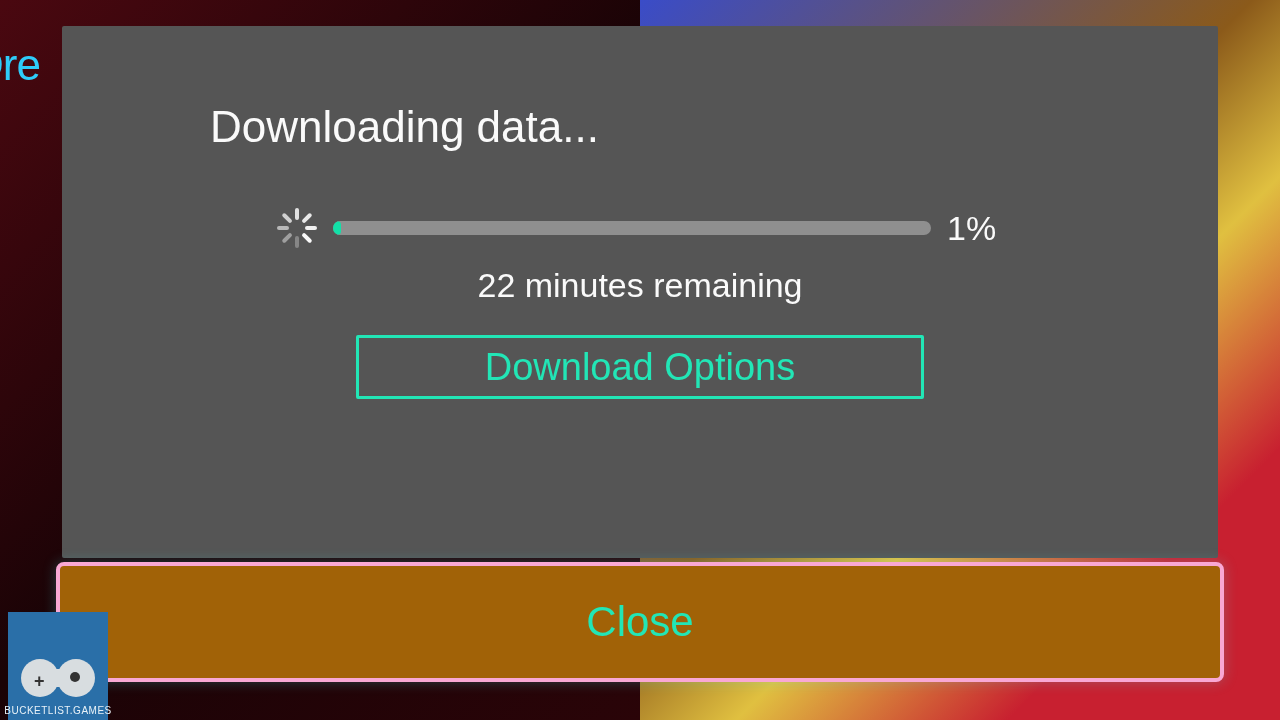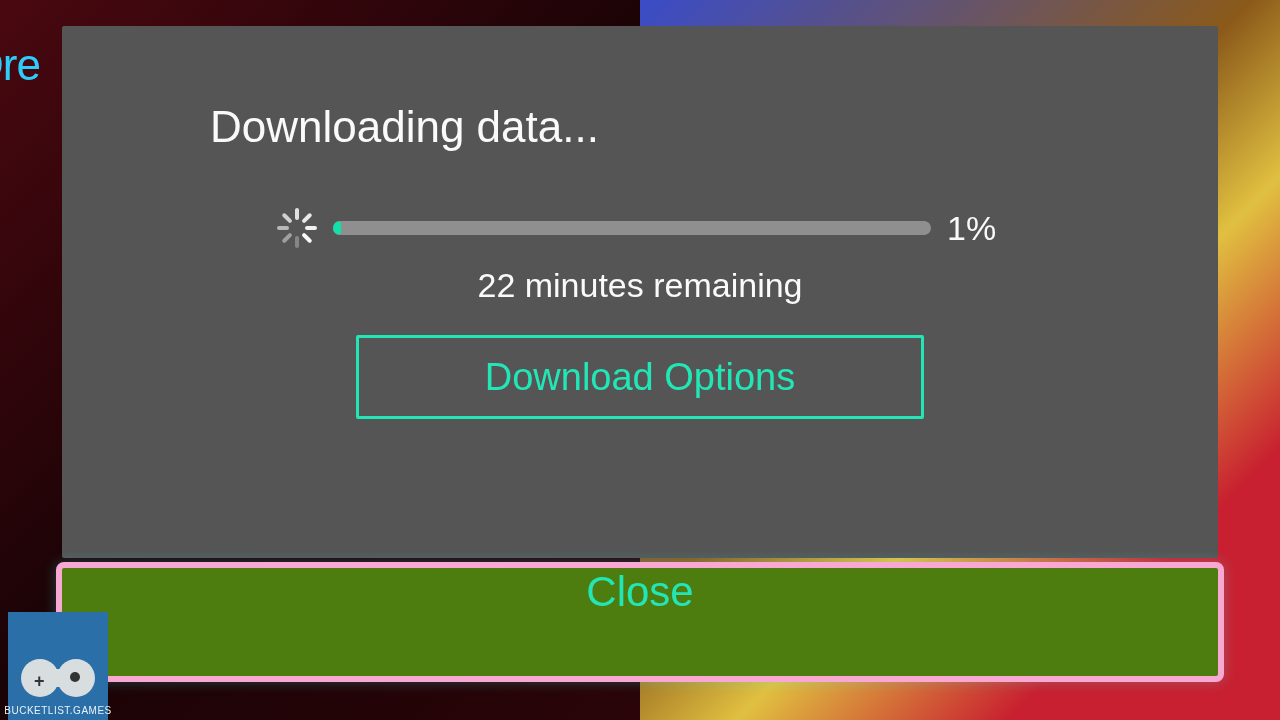--- a/index.html
+++ b/index.html
@@ -51,41 +51,41 @@
   .progress-fill {
     position: absolute; left: 0; top: 0; bottom: 0;
     width: 8px; 
     background: #12e0a8; border-radius: 7px;
   }
   .progress-percent { color: #fafafa; font-size: 34px; font-weight: 400; min-width: 56px; text-align: left; }
   .time-remaining { color: #fafafa; font-size: 34px; font-weight: 400; margin-top: 18px; }
 
   .options-btn {
     margin-top: 30px;
-    width: 568px; height: 84px;
+    width: 568px; height: 64px;
     border: 3px solid #22e6b6;
     background: transparent;
     color: #22e6b6;
     font-size: 38px; font-weight: 400;
     border-radius: 2px;
     cursor: pointer;
     display: flex; align-items: center; justify-content: center;
   }
 
   
   .close-btn {
     position: absolute;
     left: 56px; right: 56px; top: 562px;
     height: 120px;
-    background: #4d7c0f;
-    border: 6px solid #f9a8d4;
+    background: #a16207;
+    border: 4px solid #f9a8d4;
     border-radius: 8px;
     color: #22e6b6;
     font-size: 42px; font-weight: 400;
-    display: flex; justify-content: center;
+    display: flex; align-items: center; justify-content: center;
     cursor: pointer;
     box-shadow: 0 0 14px rgba(70,245,249,.25);
   }
 
   
   .watermark {
     position: absolute; left: 8px; bottom: 0;
     width: 100px; height: 108px;
     background: #2a6fa8;
     display: flex; flex-direction: column; align-items: center; justify-content: flex-end;

